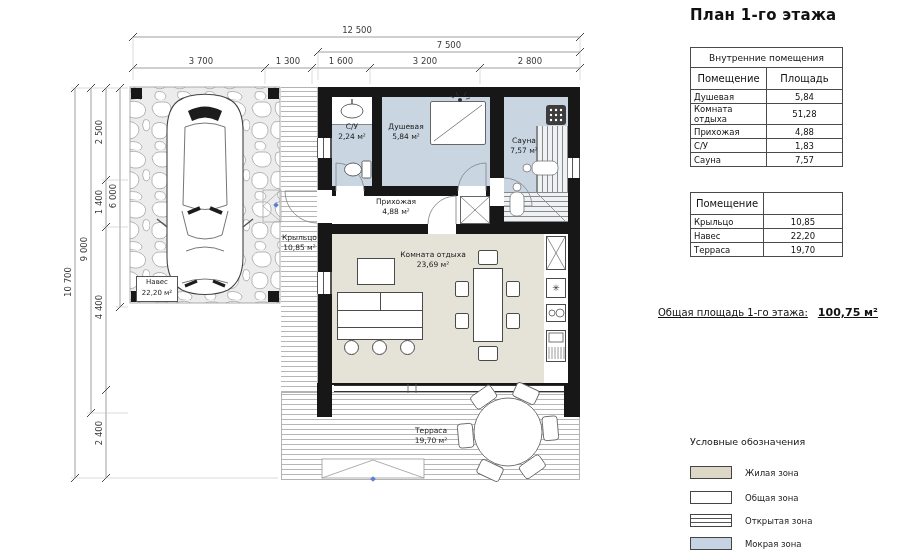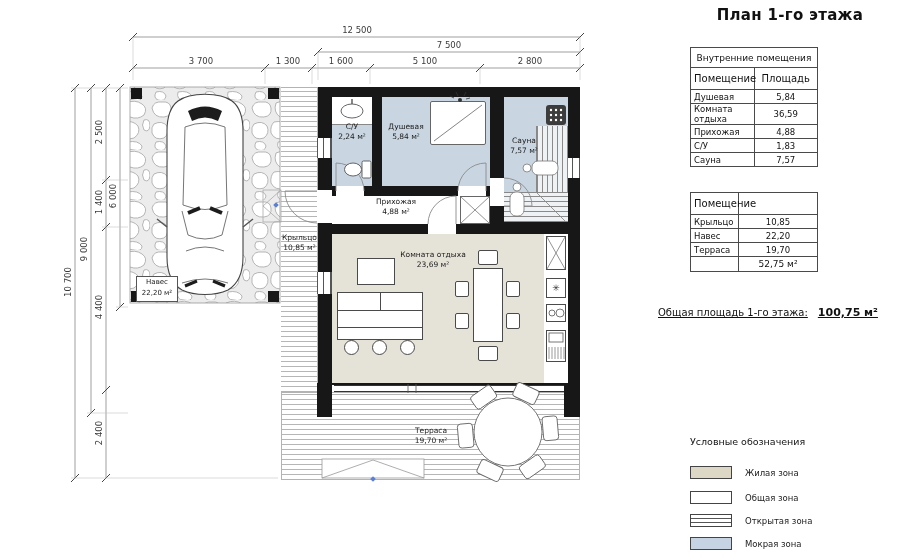--- a/index.html
+++ b/index.html
@@ -22,22 +22,22 @@
   .bench-b{background:repeating-linear-gradient(0deg,#8a8a8a 0 1px,transparent 1px 5px),#eef2f5;border-top:1px solid #888;}
   .heater{background:#3c3c3c;border-radius:3px;}
   .sofa-line{position:absolute;background:#4a4a4a;}
   
   .room-label{font-size:7.5px;line-height:1.3;text-align:center;color:#1b1b1b;z-index:6;white-space:nowrap;}
   .room-label span{display:block;}
   .dim{font-size:8.5px;color:#3a3a3a;text-align:center;white-space:nowrap;z-index:6;}
   .vdim{transform:rotate(-90deg);}
   .naves-box{background:#fff;border:1px solid #555;z-index:6;font-size:7px;line-height:1.5;text-align:center;}
   
-  .plan-title{font-size:15px;font-weight:600;text-align:center;color:#111;letter-spacing:.3px;}
-  table.spec{position:absolute;border-collapse:collapse;width:128px;table-layout:fixed;
+  .plan-title{font-size:15px;font-weight:600;color:#111;letter-spacing:.3px;}
+  table.spec{position:absolute;border-collapse:collapse;width:153px;table-layout:fixed;
              font-size:8.5px;color:#111;background:#fff;}
   table.spec td{border:1px solid #4a4a4a;padding:0 3px;height:13px;}
   table.spec td.tt{text-align:center;font-size:9px;height:19px;}
   table.spec td.hd{text-align:center;font-size:10px;height:21px;}
   table.spec td.ar{text-align:center;width:72px;}
   table.spec td.tot{text-align:center;font-size:9px;height:14px;}
   .total-line{font-size:10px;color:#111;white-space:nowrap;text-decoration:underline;}
   .total-line b{font-size:11px;margin-left:10px;}
   .legend-title{font-size:9.5px;color:#111;}
   .sw{width:42px;height:13px;border:1px solid #444;box-sizing:border-box;}
@@ -258,21 +258,21 @@
       <rect x="274" y="203" width="4" height="4" transform="rotate(45 276 205)"></rect>
       <rect x="371" y="477" width="4" height="4" transform="rotate(45 373 479)"></rect>
     </g>
   </svg>
 
   <div class="abs dim" style="left:327px;top:25px;width:60px;">12 500</div>
   <div class="abs dim" style="left:419px;top:40px;width:60px;">7 500</div>
   <div class="abs dim" style="left:171px;top:56px;width:60px;">3 700</div>
   <div class="abs dim" style="left:258px;top:56px;width:60px;">1 300</div>
   <div class="abs dim" style="left:311px;top:56px;width:60px;">1 600</div>
-  <div class="abs dim" style="left:395px;top:56px;width:60px;">5 100</div>
+  <div class="abs dim" style="left:395px;top:56px;width:60px;">3 200</div>
   <div class="abs dim" style="left:500px;top:56px;width:60px;">2 800</div>
 
   <div class="abs dim vdim" style="left:38px;top:277px;width:60px;">10 700</div>
   <div class="abs dim vdim" style="left:54px;top:244px;width:60px;">9 000</div>
   <div class="abs dim vdim" style="left:69px;top:127px;width:60px;">2 500</div>
   <div class="abs dim vdim" style="left:69px;top:197px;width:60px;">1 400</div>
   <div class="abs dim vdim" style="left:69px;top:302px;width:60px;">4 400</div>
   <div class="abs dim vdim" style="left:69px;top:428px;width:60px;">2 400</div>
   <div class="abs dim vdim" style="left:83px;top:191px;width:60px;">6 000</div>
 
@@ -319,21 +319,21 @@
     <tr>
       <td class="hd">Помещение</td>
       <td class="hd ar">Площадь</td>
     </tr>
     <tr>
           <td>Душевая</td>
           <td class="ar">5,84</td>
         </tr>
     <tr>
           <td>Комната отдыха</td>
-          <td class="ar">36,59</td>
+          <td class="ar">51,28</td>
         </tr>
     <tr>
           <td>Прихожая</td>
           <td class="ar">4,88</td>
         </tr>
     <tr>
           <td>С/У</td>
           <td class="ar">1,83</td>
         </tr>
     <tr>
@@ -353,24 +353,20 @@
           <td>Крыльцо</td>
           <td class="ar">10,85</td>
         </tr>
     <tr>
           <td>Навес</td>
           <td class="ar">22,20</td>
         </tr>
     <tr>
           <td>Терраса</td>
           <td class="ar">19,70</td>
-        </tr>
-    <tr>
-          <td></td>
-          <td class="ar tot">52,75 м²</td>
         </tr>
   </tbody>
     </table>
 
   <div class="abs total-line" style="left:658px;top:306px;">
     <span>Общая площадь 1-го этажа:</span><b>100,75 м²</b>
   </div>
 
   <div class="abs legend-title" style="left:690px;top:436px;">Условные обозначения</div>
   <div class="abs sw sw-living" style="left:690px;top:466px;"></div>

